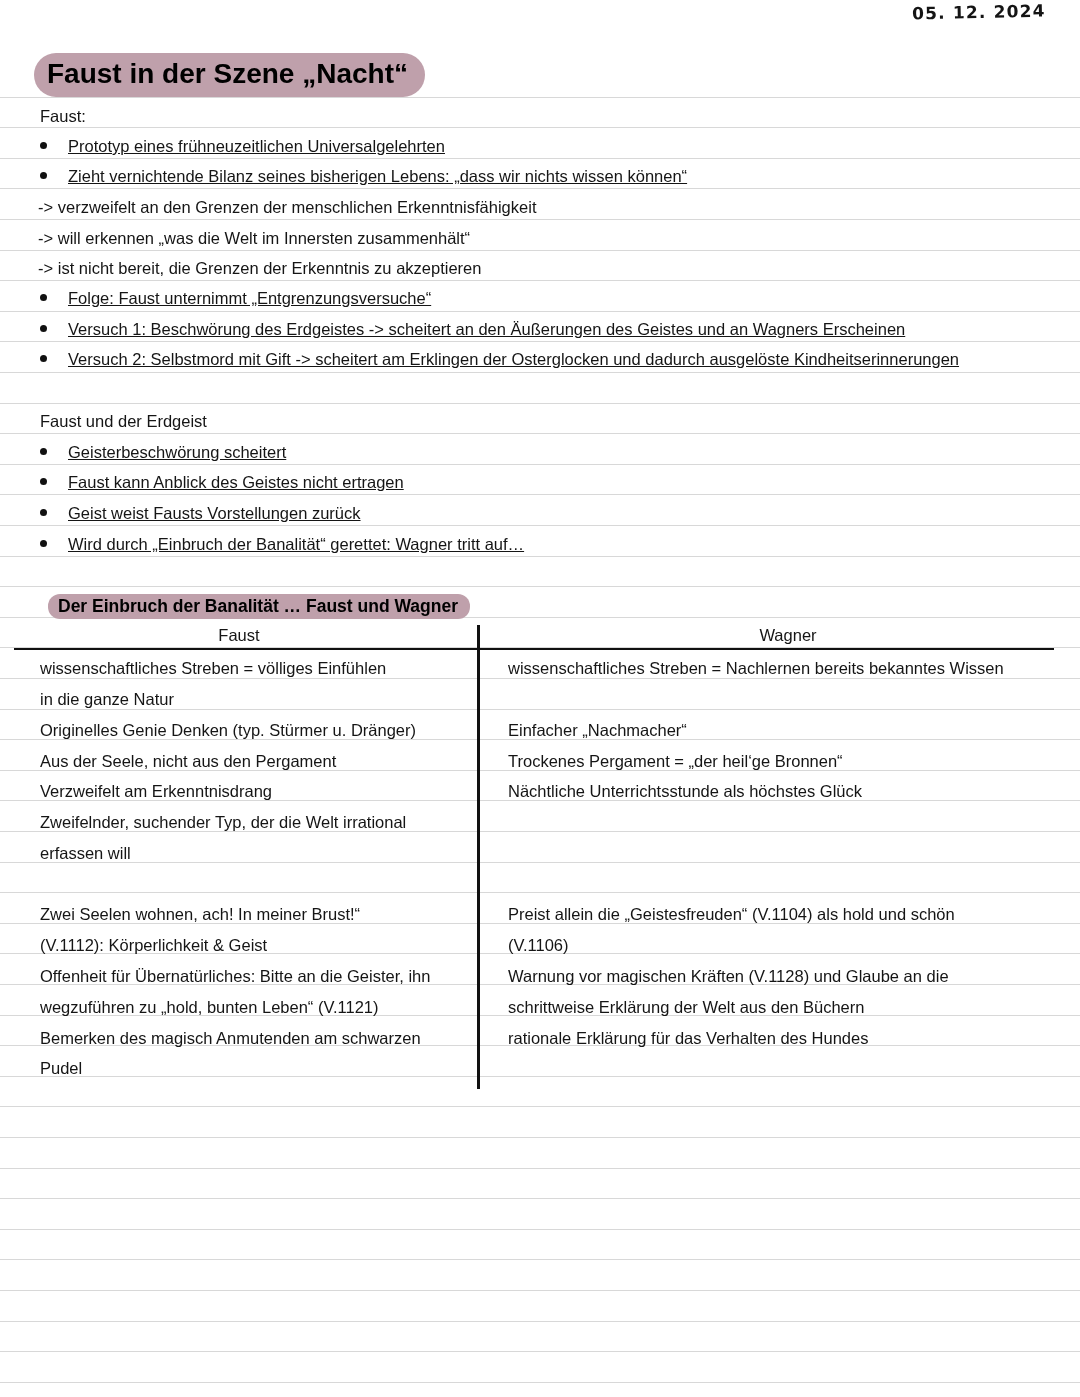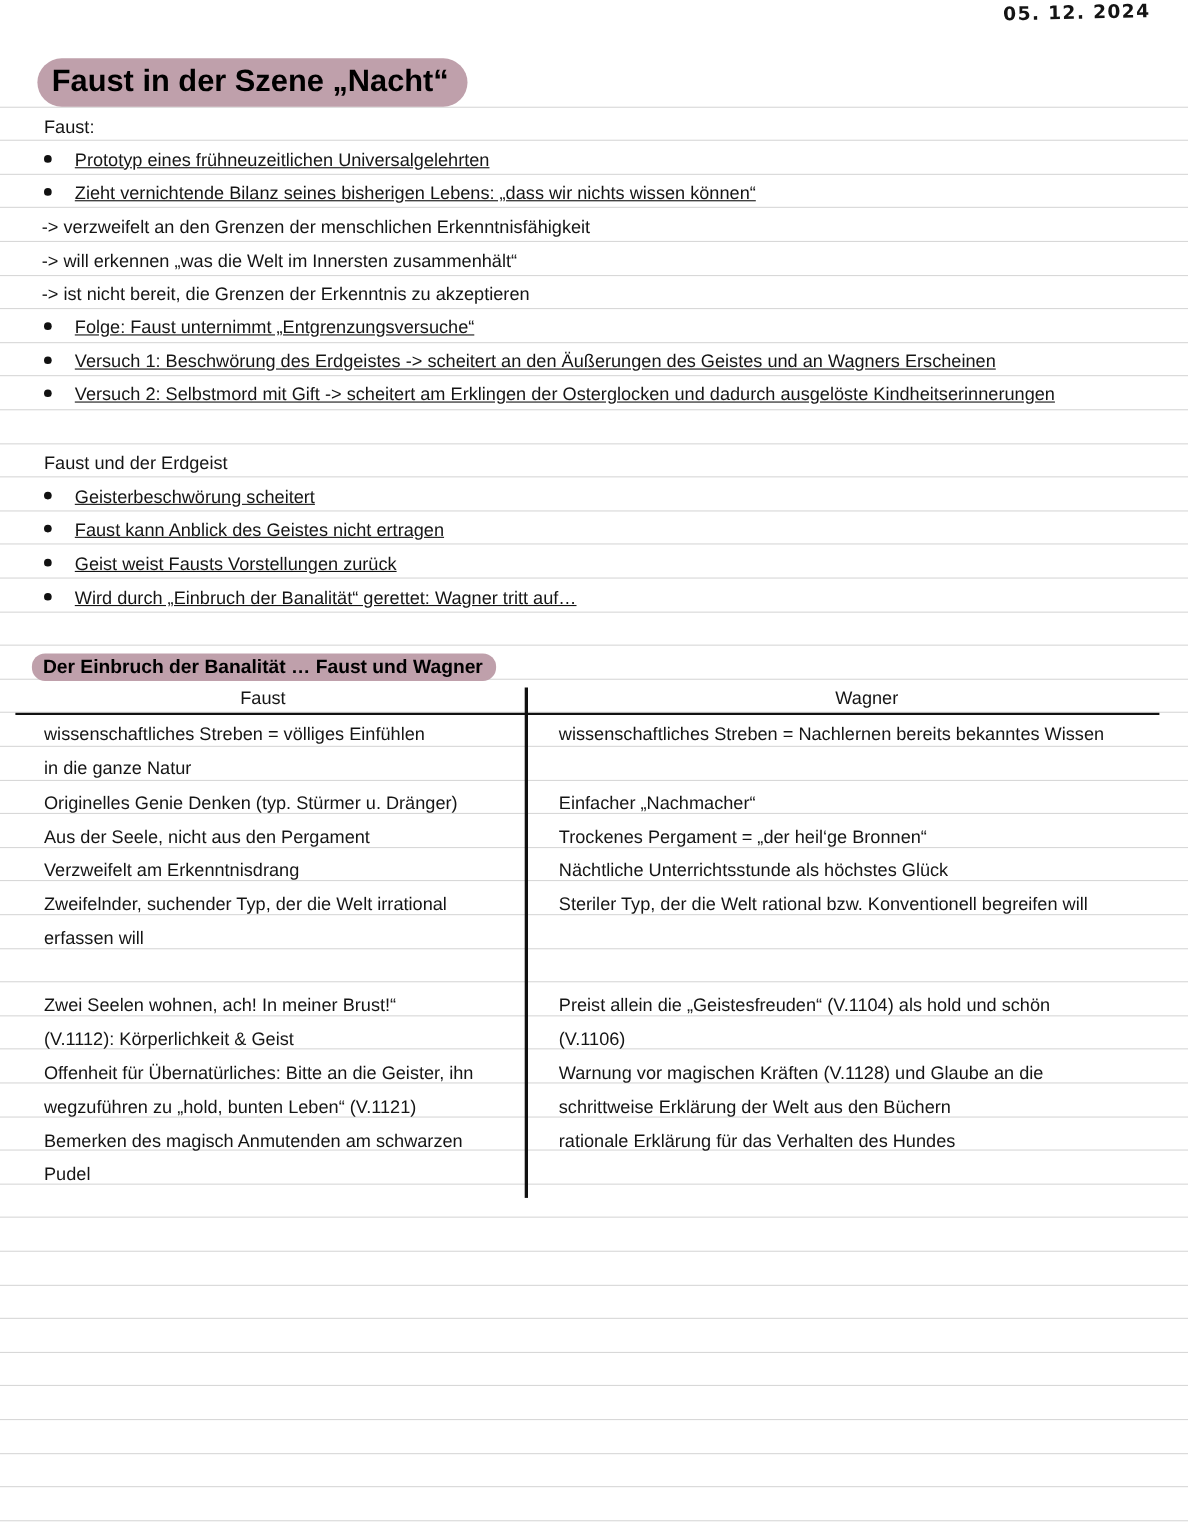--- a/index.html
+++ b/index.html
@@ -103,21 +103,21 @@
     vertical-align: middle;
     position: relative;
     top: -2px;
     margin-right: 21px;
   }
   .bullet-text { display: inline; }
 
   
   #section2-wrap {
     position: absolute;
-    left: 29px;
+    left: 48px;
     top: 594px;
   }
   #section2-title {
     display: inline-block;
     font-size: 17.5px;
     font-weight: bold;
     line-height: 22px;
     padding: 1px 12px 2px 10px;
     border-radius: 12px;
     background: #bfa0ab;
@@ -284,21 +284,20 @@
   <div class="cell-text cell-right" style="top:720px">Einfacher „Nachmacher“</div>
 
   <div class="cell-text cell-left" style="top:751px">Aus der Seele, nicht aus den Pergament</div>
   <div class="cell-text cell-right" style="top:751px">Trockenes Pergament = „der heil‘ge Bronnen“</div>
 
   <div class="cell-text cell-left" style="top:781px">Verzweifelt am Erkenntnisdrang</div>
   <div class="cell-text cell-right" style="top:781px">Nächtliche Unterrichtsstunde als höchstes Glück</div>
 
   <div class="cell-text cell-left" style="top:812px">Zweifelnder, suchender Typ, der die Welt irrational</div>
   <div class="cell-text cell-left" style="top:843px">erfassen will</div>
-  <div class="cell-text cell-right" style="top:812px">Steriler Typ, der die Welt rational bzw. Konventionell begreifen will</div>
 
   <div class="cell-text cell-left" style="top:904px">Zwei Seelen wohnen, ach! In meiner Brust!“</div>
   <div class="cell-text cell-left" style="top:935px">(V.1112): Körperlichkeit &amp; Geist</div>
   <div class="cell-text cell-right" style="top:904px">Preist allein die „Geistesfreuden“ (V.1104) als hold und schön</div>
   <div class="cell-text cell-right" style="top:935px">(V.1106)</div>
 
   <div class="cell-text cell-left" style="top:966px">Offenheit für Übernatürliches: Bitte an die Geister, ihn</div>
   <div class="cell-text cell-left" style="top:997px">wegzuführen zu „hold, bunten Leben“ (V.1121)</div>
   <div class="cell-text cell-right" style="top:966px">Warnung vor magischen Kräften (V.1128) und Glaube an die</div>
   <div class="cell-text cell-right" style="top:997px">schrittweise Erklärung der Welt aus den Büchern</div>

